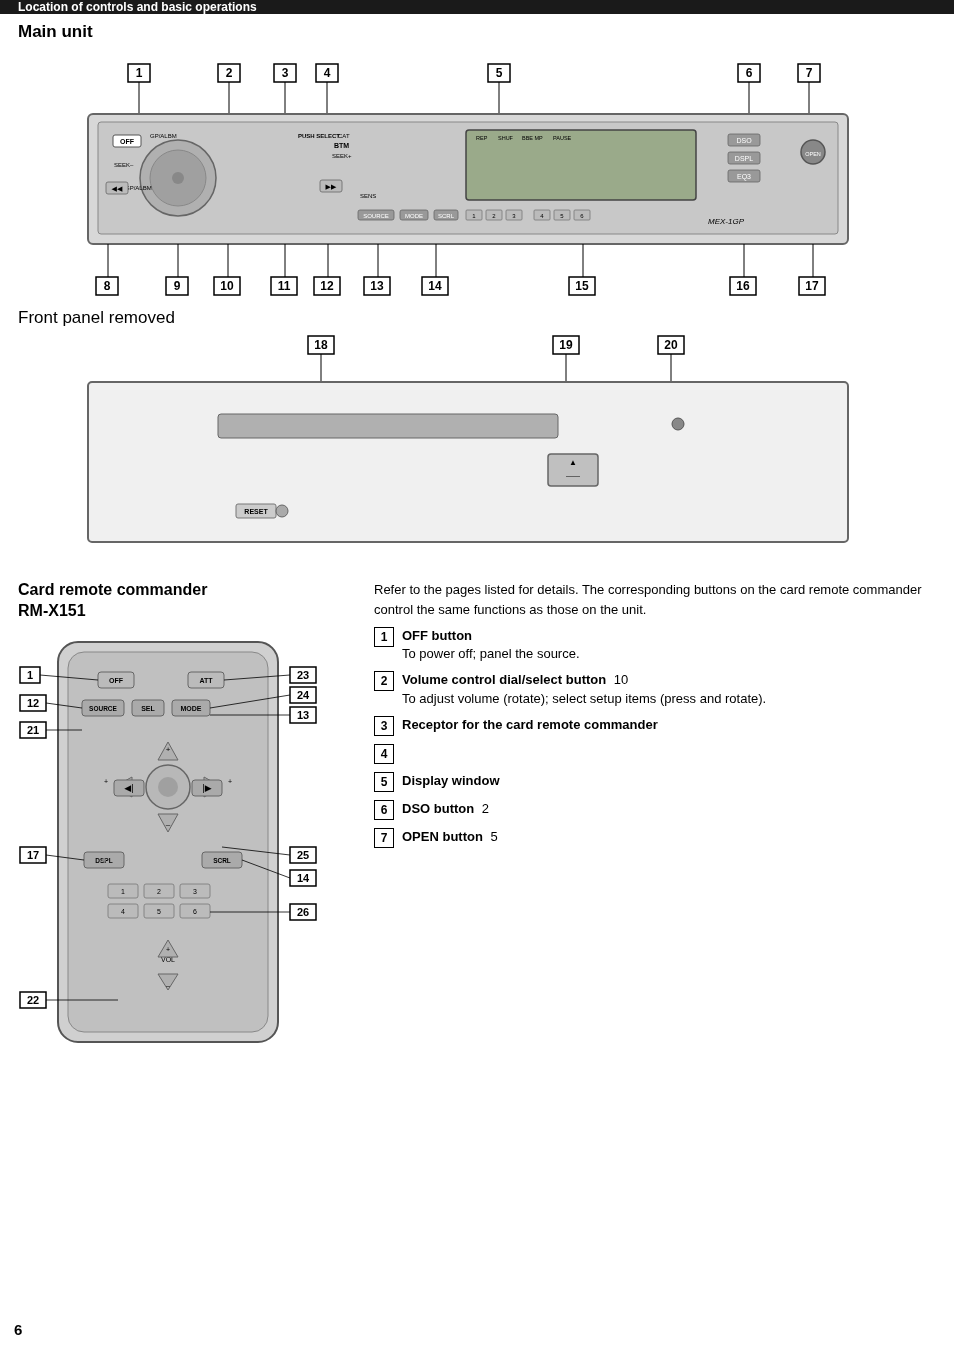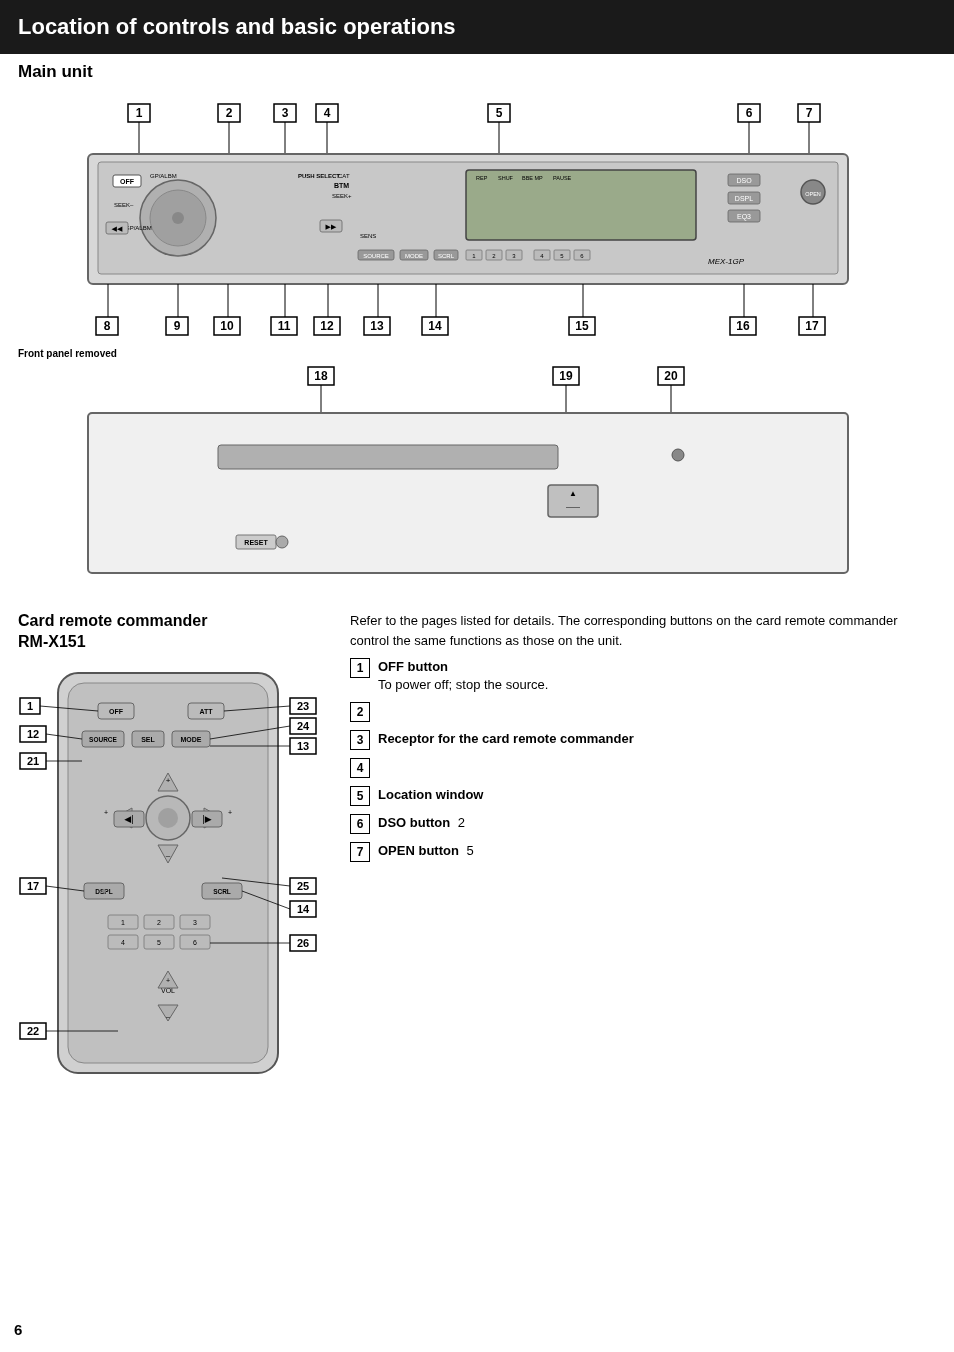--- a/index.html
+++ b/index.html
@@ -8,52 +8,52 @@
       font-size: 13px;
       background: #fff;
       color: #000;
       width: 954px;
       min-height: 1352px;
     }
 
     .header-bar {
       background: #1a1a1a;
       color: #fff;
-      font-size: 22px;
+      font-size: 12px;
       font-weight: bold;
-      padding: 14px 18px;
+      padding: 0 18px;
       margin-bottom: 8px;
     }
 
     .main-content {
       padding: 0 18px;
     }
 
     .section-title {
       font-size: 17px;
       font-weight: bold;
       margin-bottom: 20px;
     }
 
     .diagram-container {
       position: relative;
       margin-bottom: 6px;
     }
 
     
     .front-panel-label {
-      font-weight: bold;
-      font-size: 10px;
+      font-weight: normal;
+      font-size: 17px;
       margin: 4px 0 6px 0;
     }
 
     
     .bottom-section {
       display: flex;
-      gap: 12px;
+      gap: 36px;
       margin-top: 16px;
     }
 
     .remote-commander-section {
       width: 320px;
       flex-shrink: 0;
     }
 
     .remote-title {
       font-size: 16px;
@@ -421,43 +421,48 @@
       </div>
     </div>
 
     <div class="descriptions-section">
       <p class="desc-intro">Refer to the pages listed for details. The corresponding buttons on the card remote commander control the same functions as those on the unit.</p>
 
       <div class="desc-item">
         <span class="desc-num">1</span>
         <div class="desc-text">
           <strong>OFF button</strong><br>
-          <span>To power off; stop the source.</span>
+          <span>To power off; panel the source.</span>
         </div>
       </div>
 
       <div class="desc-item">
         <span class="desc-num">2</span>
+        <div class="desc-text">
+          <strong>Volume control dial/select button</strong>
+          <span style="margin-left:4px;">10</span><br>
+          <span>To adjust volume (rotate); select setup items (press and rotate).</span>
+        </div>
       </div>
 
       <div class="desc-item">
         <span class="desc-num">3</span>
         <div class="desc-text">
           <strong>Receptor for the card remote commander</strong>
         </div>
       </div>
 
       <div class="desc-item">
         <span class="desc-num">4</span>
       </div>
 
       <div class="desc-item">
         <span class="desc-num">5</span>
         <div class="desc-text">
-          <strong>Location window</strong>
+          <strong>Display window</strong>
         </div>
       </div>
 
       <div class="desc-item">
         <span class="desc-num">6</span>
         <div class="desc-text">
           <strong>DSO button</strong>
           <span style="margin-left:4px;">2</span><br>
         </div>
       </div>

